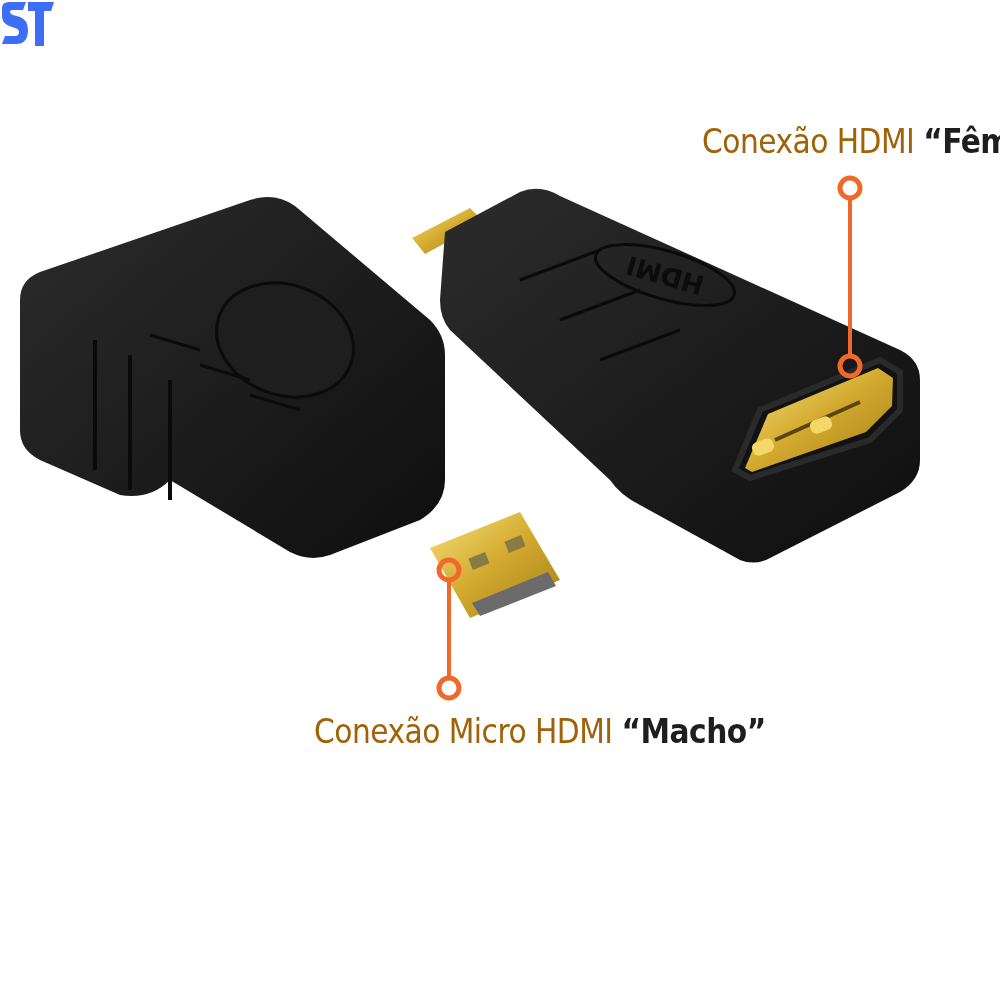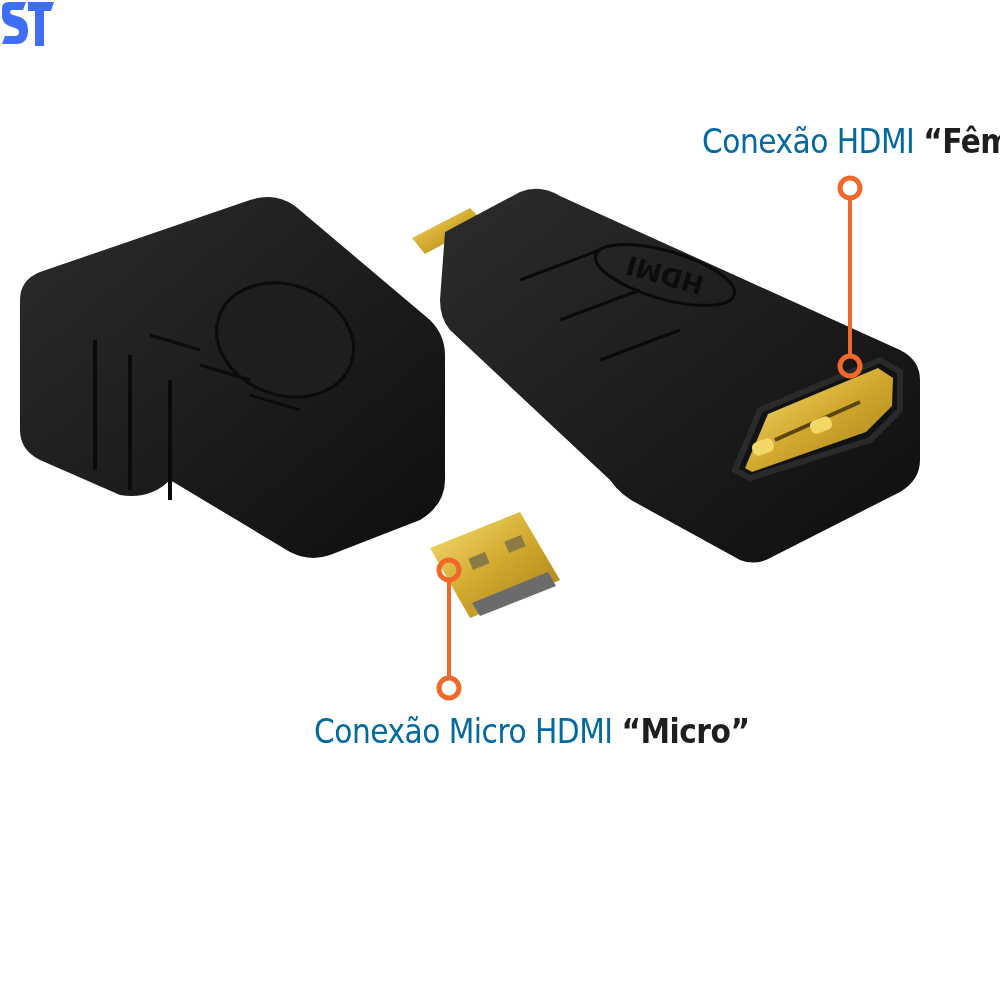--- a/index.html
+++ b/index.html
@@ -1,20 +1,20 @@
 <!DOCTYPE html>
 <html><head>
 <meta charset="utf-8">
 <style>
   html,body{margin:0;padding:0;background:#ffffff;}
   body{width:1000px;height:1000px;position:relative;overflow:hidden;font-family:"DejaVu Sans Condensed","DejaVu Sans",sans-serif;}
   .logo{position:absolute;left:0;top:0;width:60px;height:52px;}
   .scene{position:absolute;left:0;top:0;width:1000px;height:1000px;}
   .label{position:absolute;white-space:nowrap;font-size:33px;letter-spacing:-0.5px;font-stretch:condensed;}
-  .label .orange{color:#0369a1;}
+  .label .orange{color:#a16207;}
   .label .dark{color:#1e1e1e;font-weight:bold;}
   .label-female{left:702px;top:122px;}
   .label-male{left:314px;top:712px;}
 </style>
 </head>
 <body>
 
 <svg class="logo" viewBox="0 0 60 52">
   <path d="M2 8 Q2 2 9 2 L26 2 L23 10 L12 10 Q10 10 10 12 Q10 14 13 15 L20 17 Q28 20 28 30 Q28 44 16 44 L2 44 L5 36 L15 36 Q19 36 19 32 Q19 29 15 28 L9 26 Q2 23 2 16 Z" fill="#3d6ef5"></path>
   <path d="M28 2 L54 2 L51 11 L44 11 L44 46 L35 46 L35 11 L28 11 Z" fill="#3d6ef5"></path>
@@ -75,14 +75,14 @@
   </g>
 </svg>
 
 <div class="label label-female">
   <span class="orange">Conexão HDMI</span>
   <span class="dark">“</span><span class="dark">Fêmea</span>
 </div>
 
 <div class="label label-male">
   <span class="orange">Conexão Micro HDMI</span>
-  <span class="dark">“</span><span class="dark">Micro</span><span class="dark">”</span>
+  <span class="dark">“</span><span class="dark">Macho</span><span class="dark">”</span>
 </div>
 
 </body></html>

